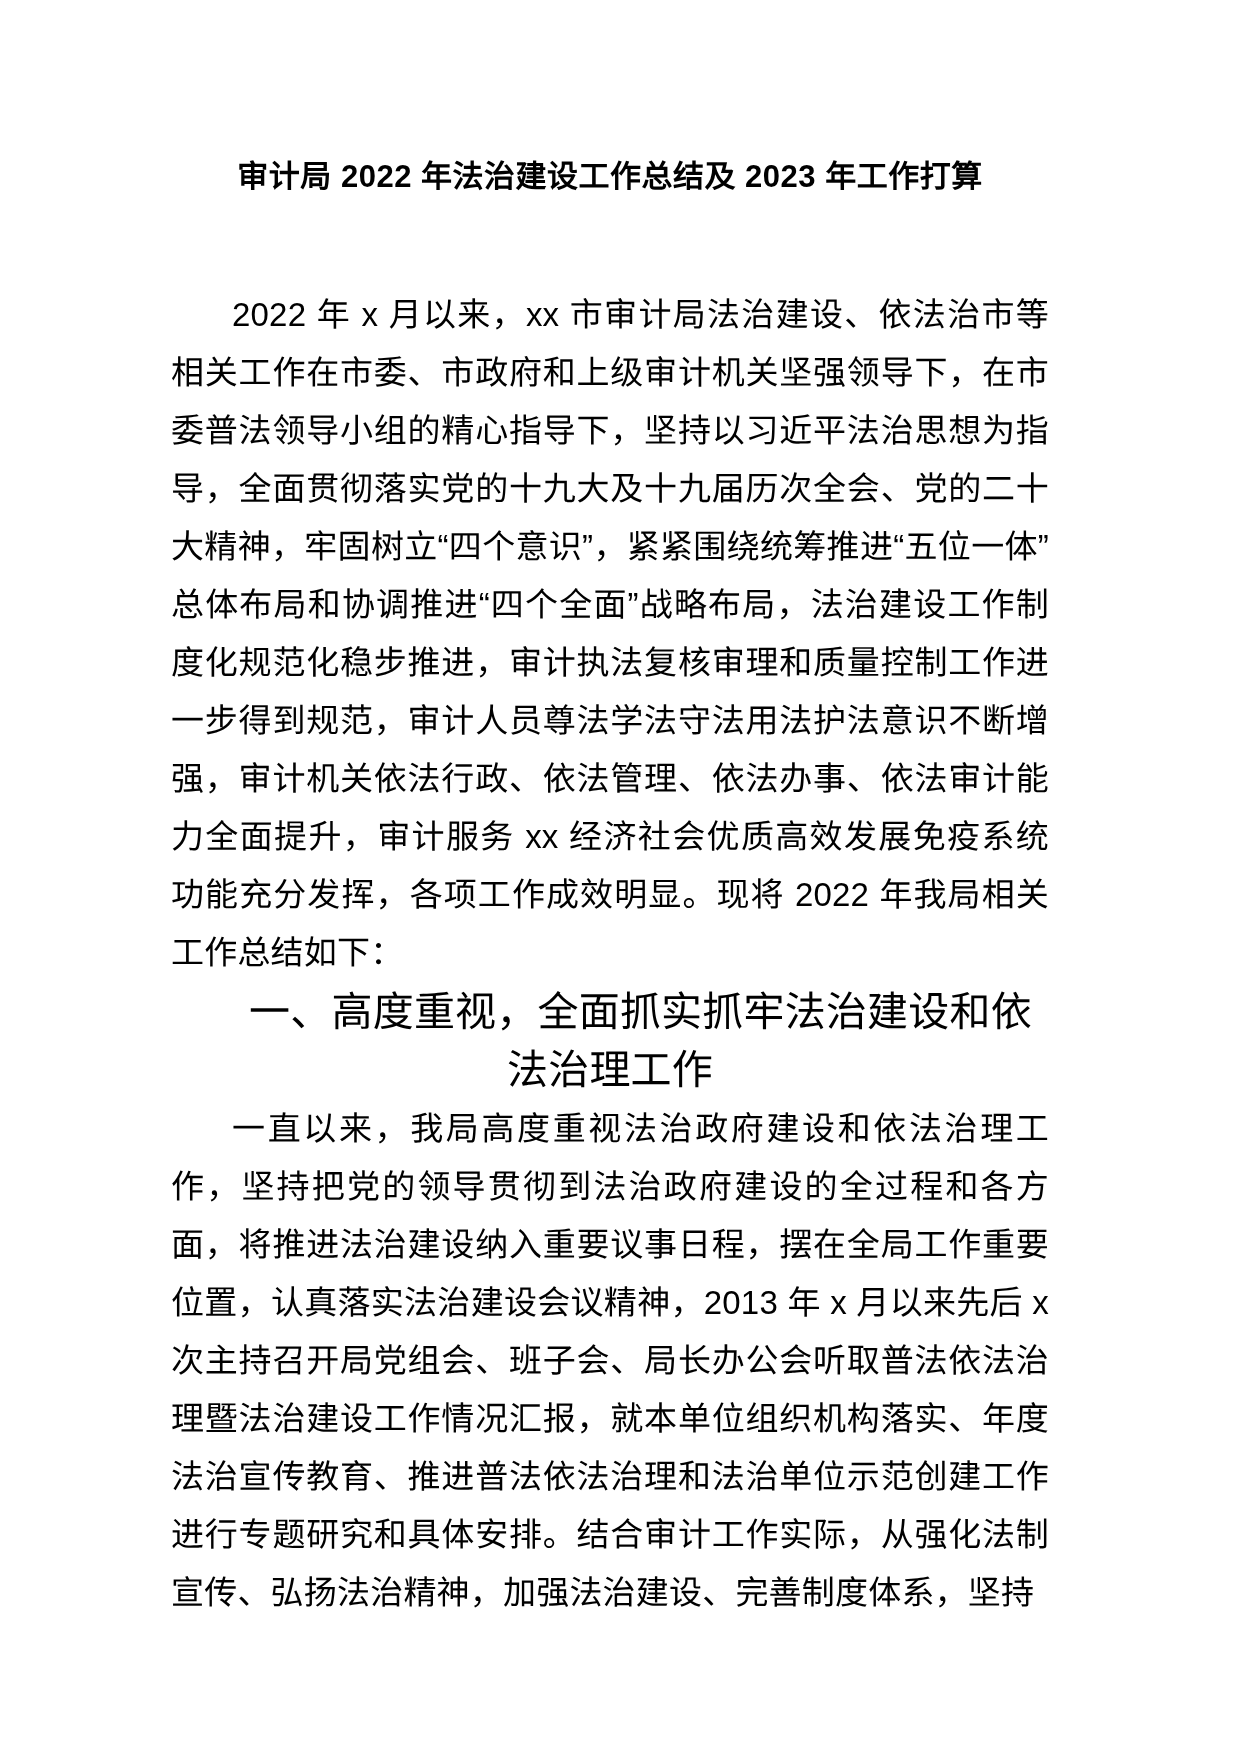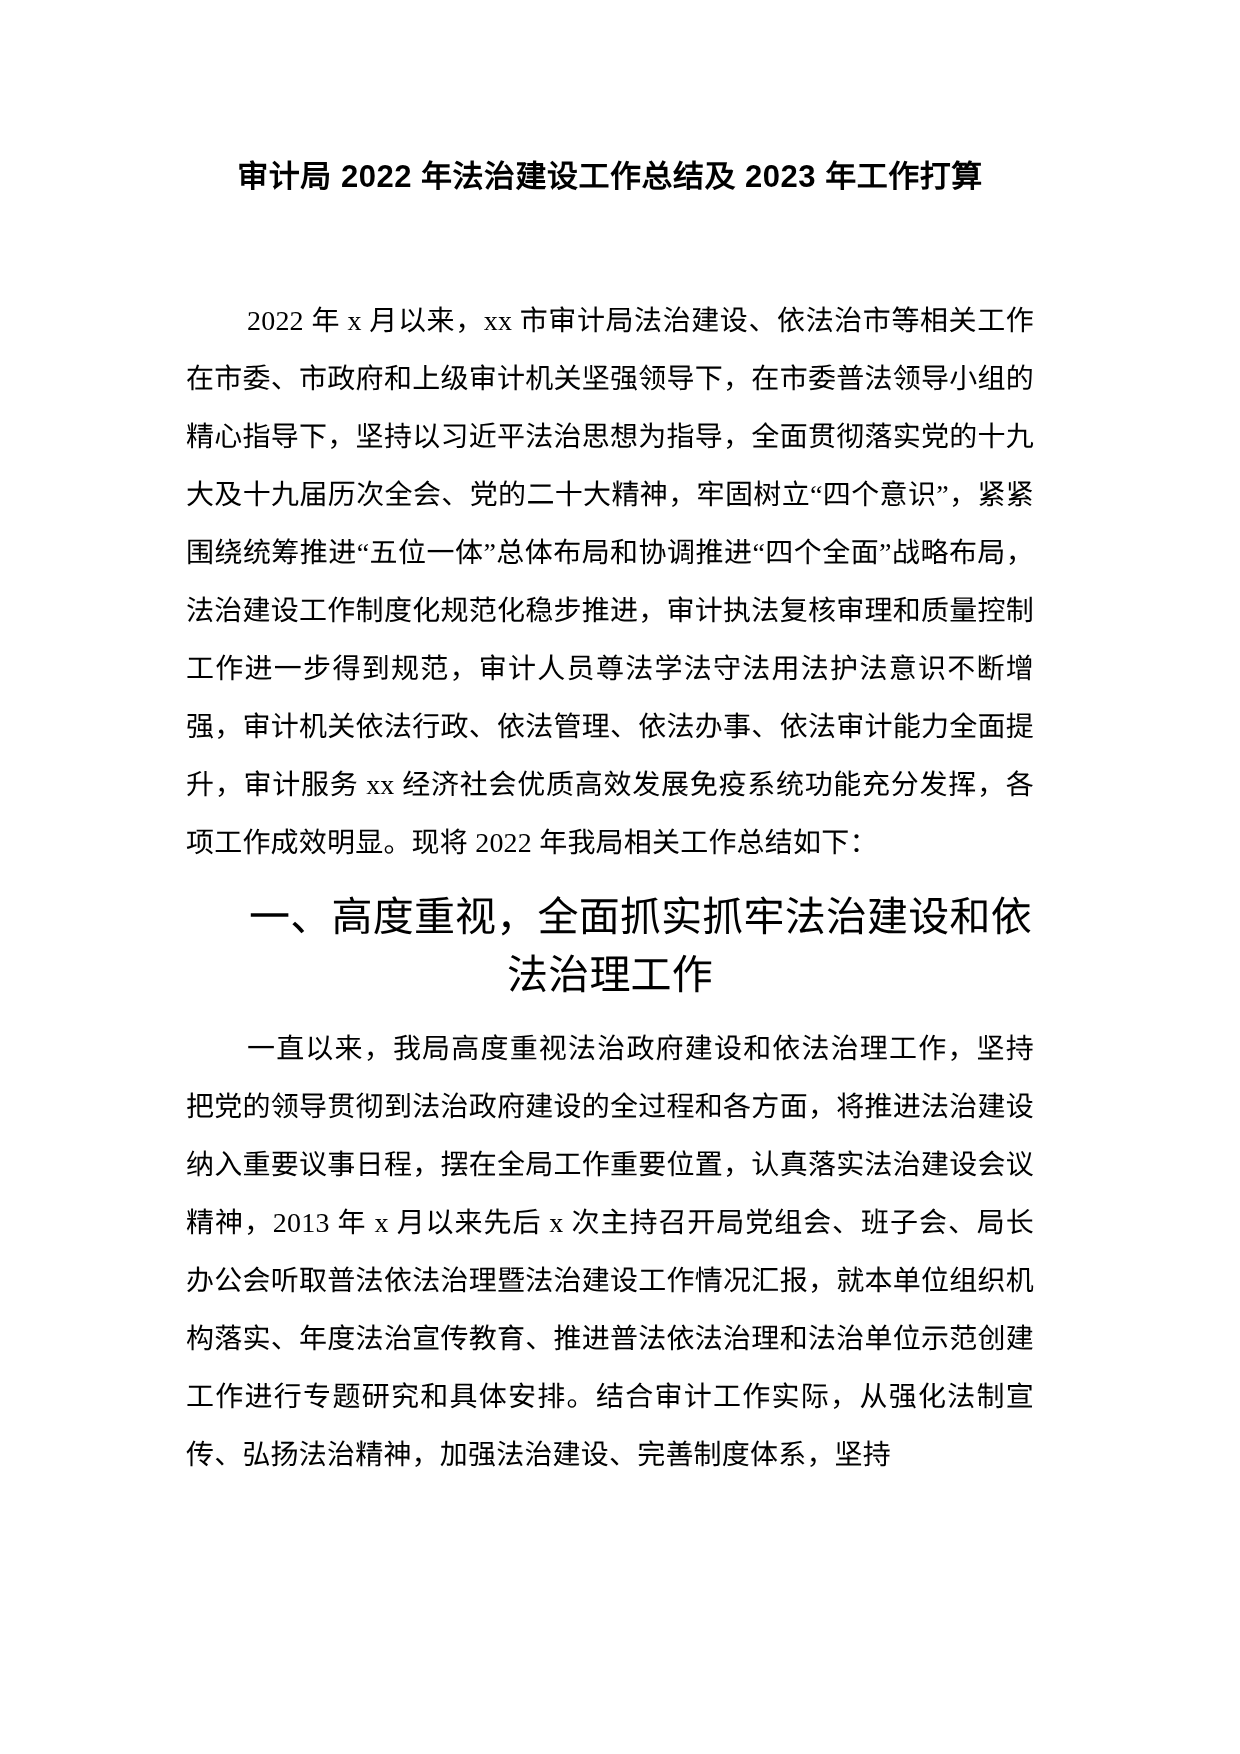--- a/index.html
+++ b/index.html
@@ -27,39 +27,38 @@
     top: 140px;
     width: 880px;
   }
 
   .doc-title {
     font-size: 31px;
     font-weight: bold;
     line-height: 46px;
     text-align: center;
     letter-spacing: 0.5px;
-    margin: 0 0 0 0;
+    margin: 0 0 9px 0;
     padding-top: 14px;
     white-space: nowrap;
   }
 
   .spacer-after-title {
     height: 76px;
   }
 
   .para {
-    font-size: 28px;
+    font-size: 33px;
     line-height: 58px;
     text-align: justify;
     text-justify: inter-ideograph;
     text-indent: 61px;
-    margin: 16px;
+    margin: 1px;
     letter-spacing: 0.2px;
     word-break: break-all;
-    font-family: Liberation Serif, serif;
   }
 
   .heading-para {
     font-size: 41px;
     line-height: 58px;
     text-align: center;
     text-indent: 61px;
     margin: 0;
     letter-spacing: 0.2px;
   }

